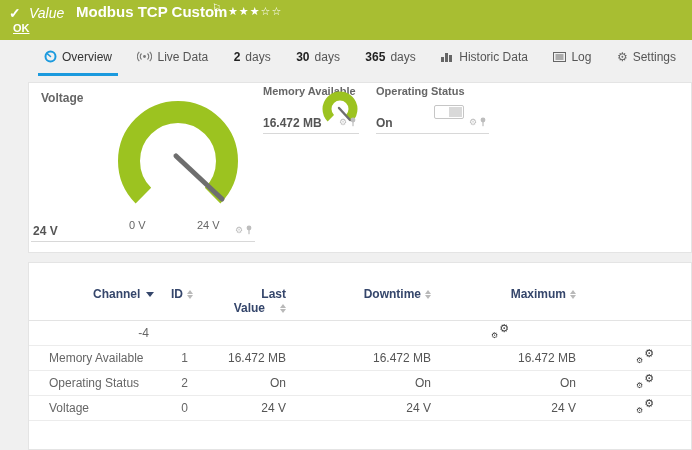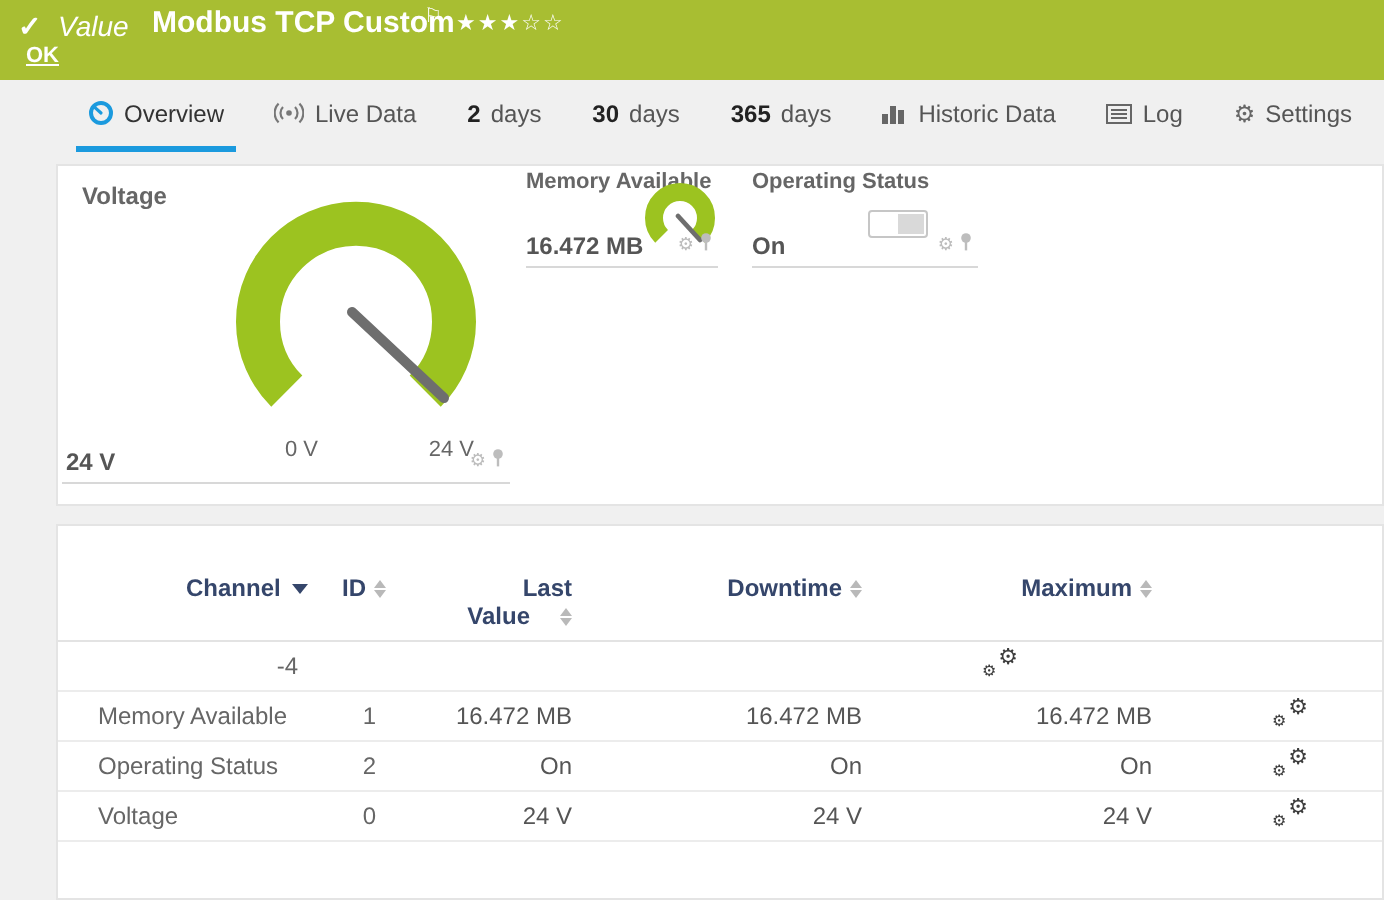--- a/index.html
+++ b/index.html
@@ -56,21 +56,21 @@
   
   .card{position:absolute;border-bottom:1px solid #d8d8d8;}
   .card-title{font-size:11px;font-weight:bold;color:#666;}
   .card-value{position:absolute;left:2px;bottom:3px;font-size:12px;font-weight:bold;color:#555;}
   .card-icons{position:absolute;right:2px;bottom:2px;display:flex;align-items:center;gap:2px;color:#bdbdbd;}
   .card-icons .gear-glyph{color:#bdbdbd;font-size:9px;}
 
   .voltage-card{left:2px;top:4px;width:224px;height:155px;}
   .voltage-card .card-title{position:absolute;left:10px;top:4px;font-size:12px;}
   .big-gauge{position:absolute;left:72px;top:2px;}
-  .scale-label{position:absolute;font-size:11px;color:#666;text-align:right;}
+  .scale-label{position:absolute;font-size:11px;color:#666;text-align:left;}
   .scale-min{left:98px;top:132px;width:30px;}
   .scale-max{left:166px;top:132px;width:40px;}
 
   .memory-card{left:234px;top:2px;width:96px;height:49px;}
   .memory-card .card-title{position:absolute;left:0;top:0;white-space:nowrap;}
   .mini-gauge{position:absolute;left:56px;top:5px;}
   .operating-card{left:347px;top:2px;width:113px;height:49px;}
   .operating-card .card-title{position:absolute;left:0;top:0;white-space:nowrap;}
   .toggle{
     position:absolute;left:58px;top:20px;width:30px;height:14px;

